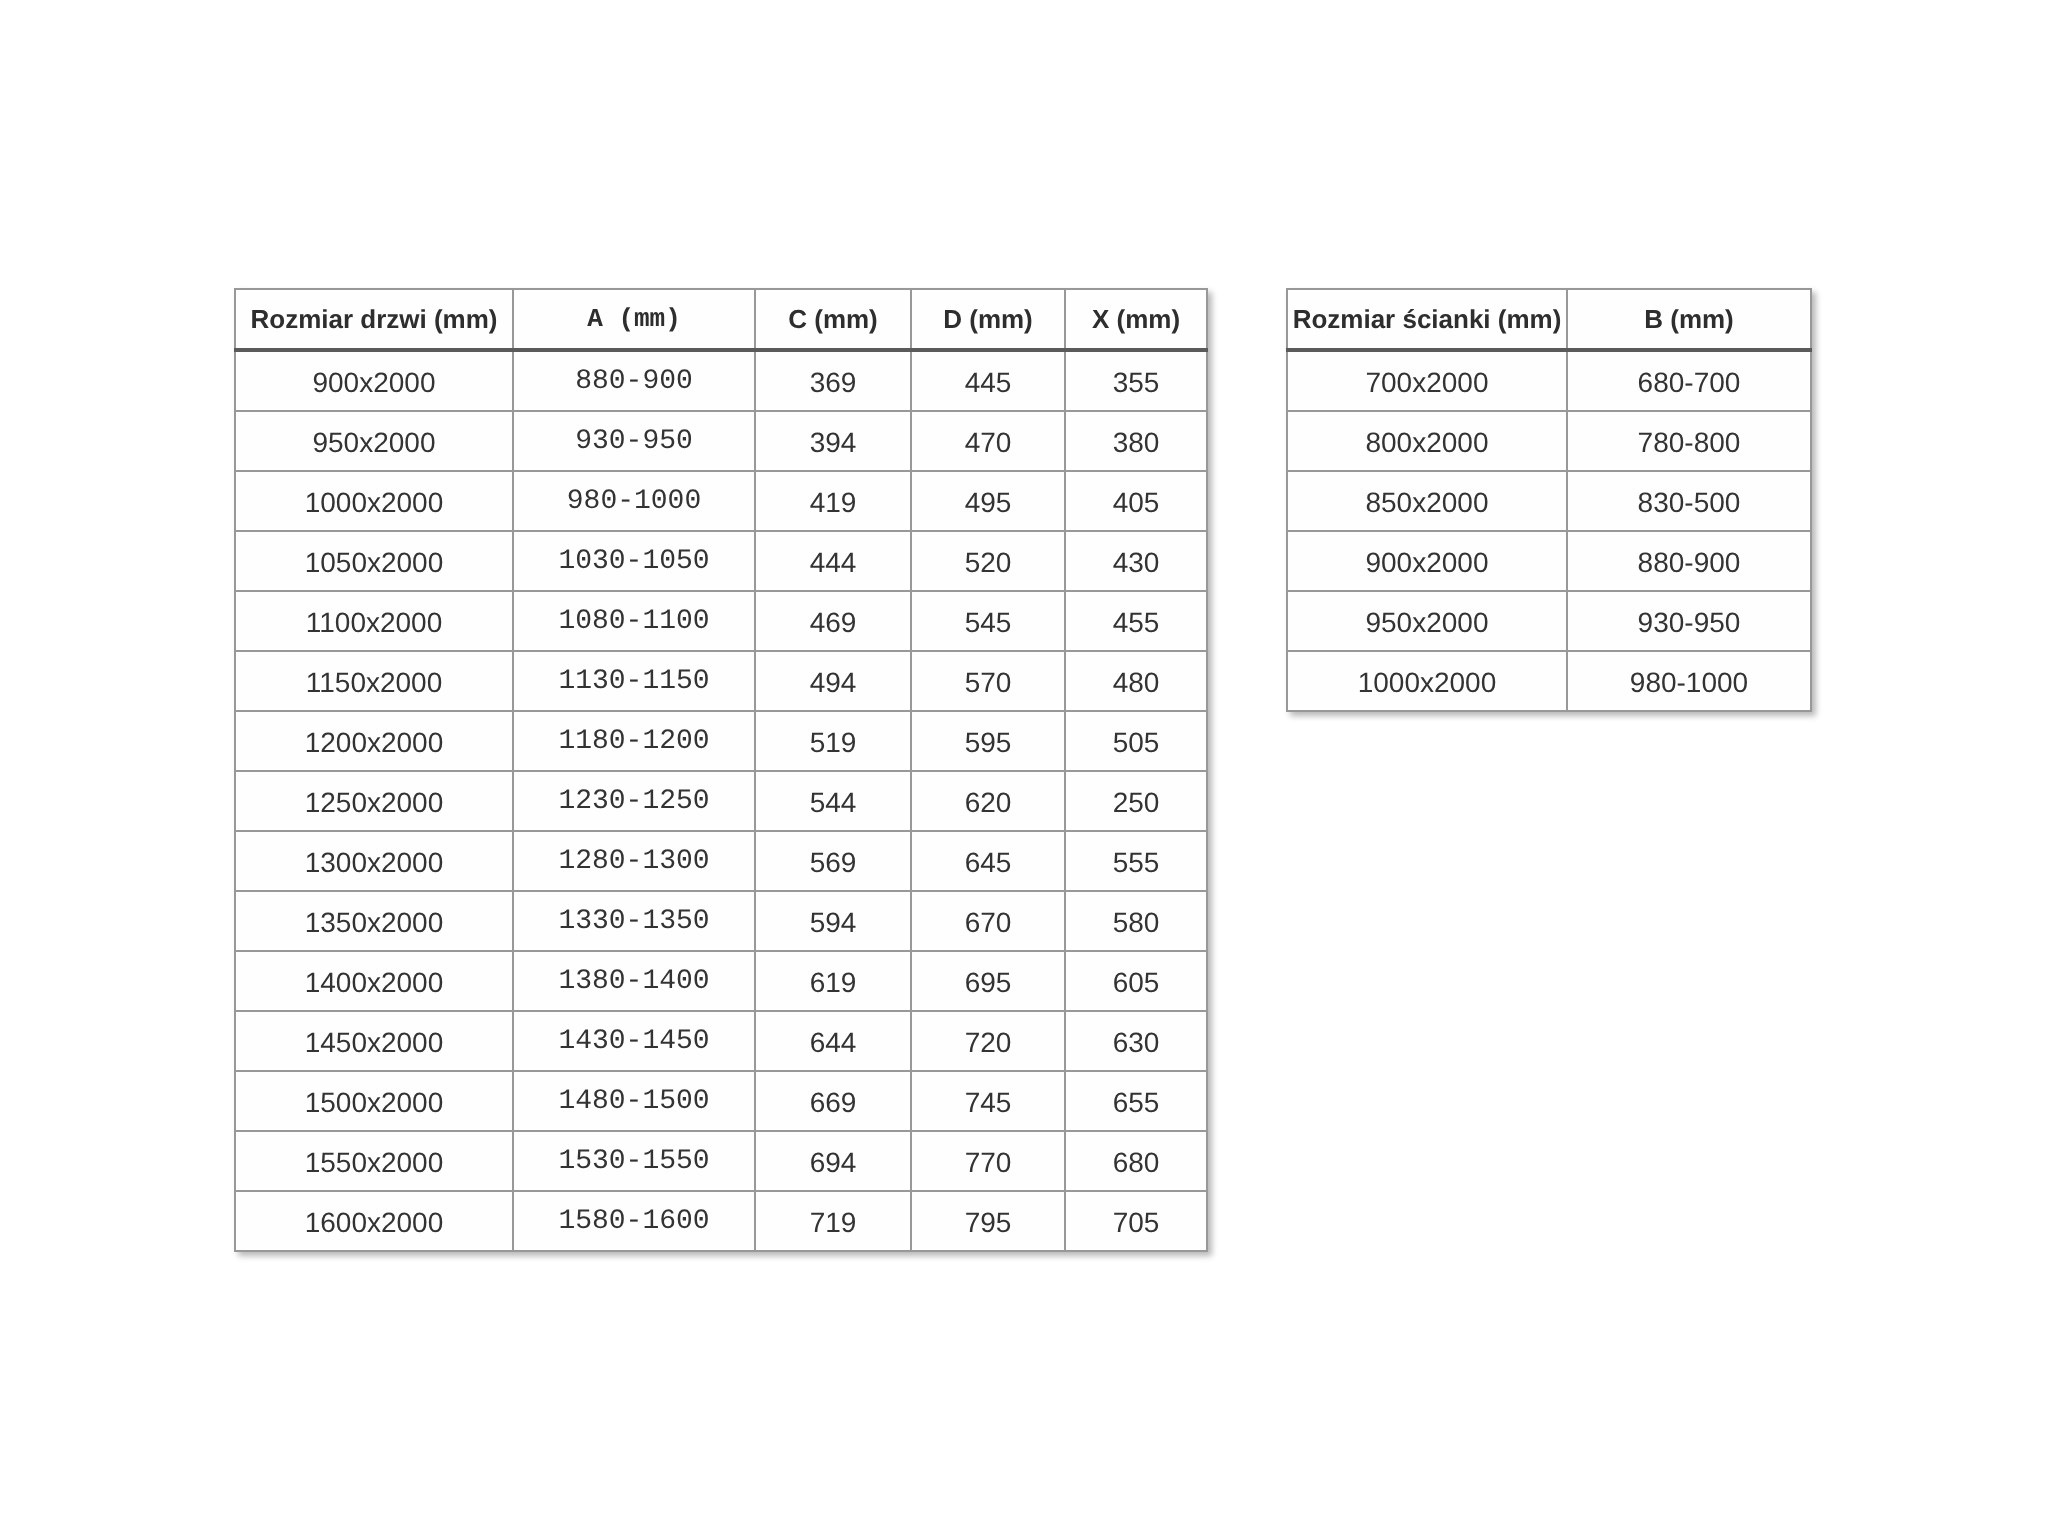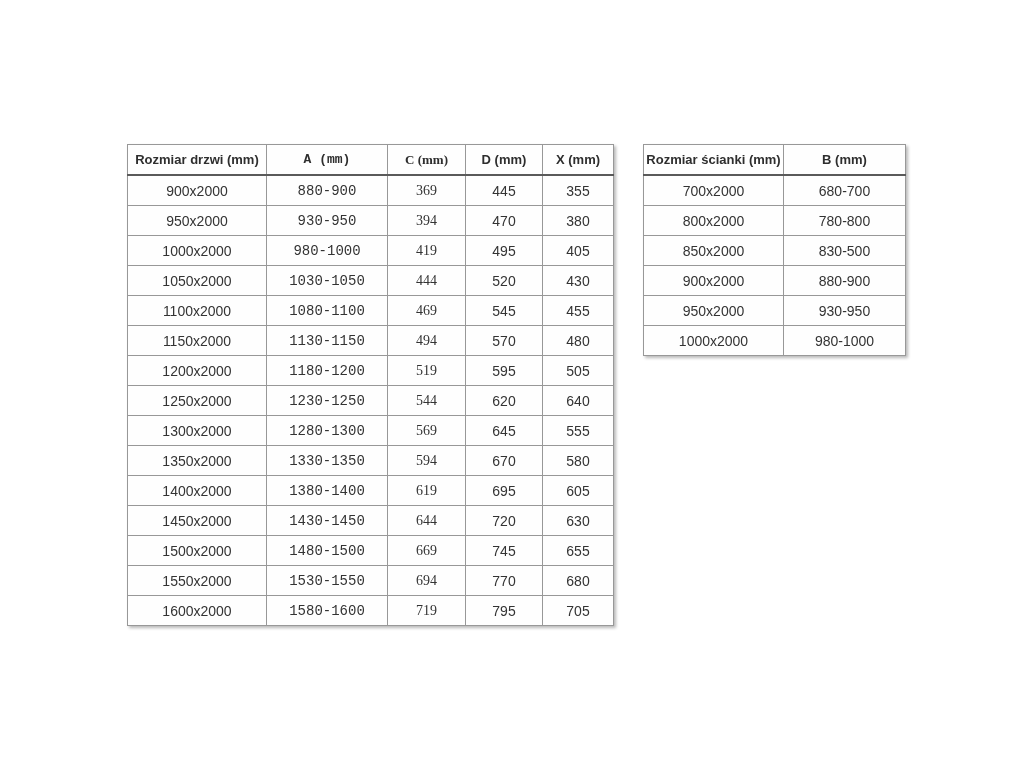--- a/index.html
+++ b/index.html
@@ -38,26 +38,26 @@
   }
   table.tbl td {
     font-size: 14px;
     font-weight: normal;
     height: 29px;
     padding: 0 2px;
     border: 1px solid #989898;
     vertical-align: middle;
     white-space: nowrap;
   }
-  table.doors { left: 127px; top: 144px; width: 461px; }
+  table.doors { left: 117px; top: 144px; width: 461px; }
   table.walls { left: 643px; top: 144px; width: 252px; }
 
   .doors th:nth-child(1), .doors td:nth-child(1) { width: 134px; }
   .doors th:nth-child(2), .doors td:nth-child(2) { width: 116px; font-family: Liberation Mono, monospace; }
-  .doors th:nth-child(3), .doors td:nth-child(3) { width: 73px; font-family: Liberation Serif, serif; }
+  .doors th:nth-child(3), .doors td:nth-child(3) { width: 73px; }
   .doors th:nth-child(4), .doors td:nth-child(4) { width: 72px; }
   .doors th:nth-child(5), .doors td:nth-child(5) { width: 66px; }
 
   .walls th:nth-child(1), .walls td:nth-child(1) { width: 135px; margin-left: 48px; }
   .walls th:nth-child(2), .walls td:nth-child(2) { width: 117px; }
 </style>
 </head>
 <body>
 
 <div class="canvas">
@@ -120,21 +120,21 @@
           <td>1180-1200</td>
           <td>519</td>
           <td>595</td>
           <td>505</td>
         </tr>
         <tr>
           <td>1250x2000</td>
           <td>1230-1250</td>
           <td>544</td>
           <td>620</td>
-          <td>640</td>
+          <td>250</td>
         </tr>
         <tr>
           <td>1300x2000</td>
           <td>1280-1300</td>
           <td>569</td>
           <td>645</td>
           <td>555</td>
         </tr>
         <tr>
           <td>1350x2000</td>

